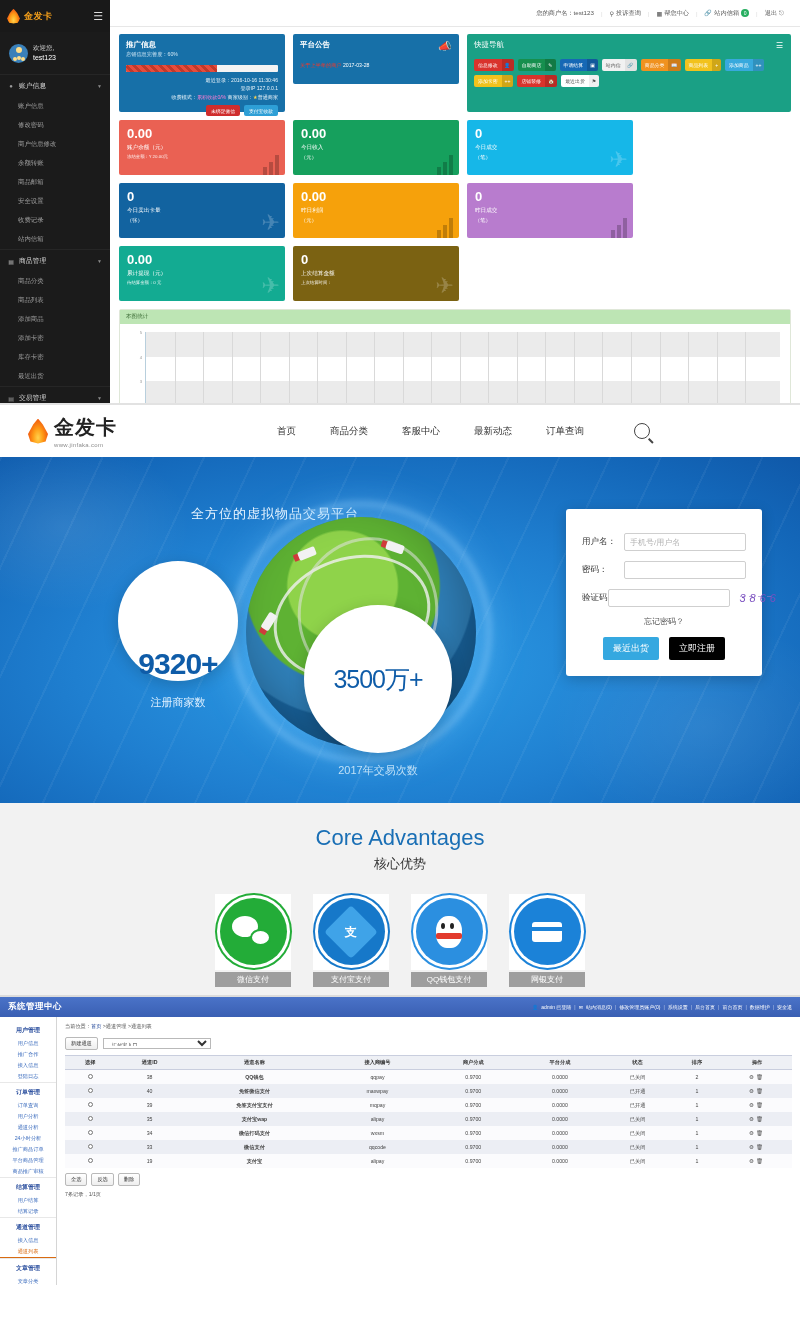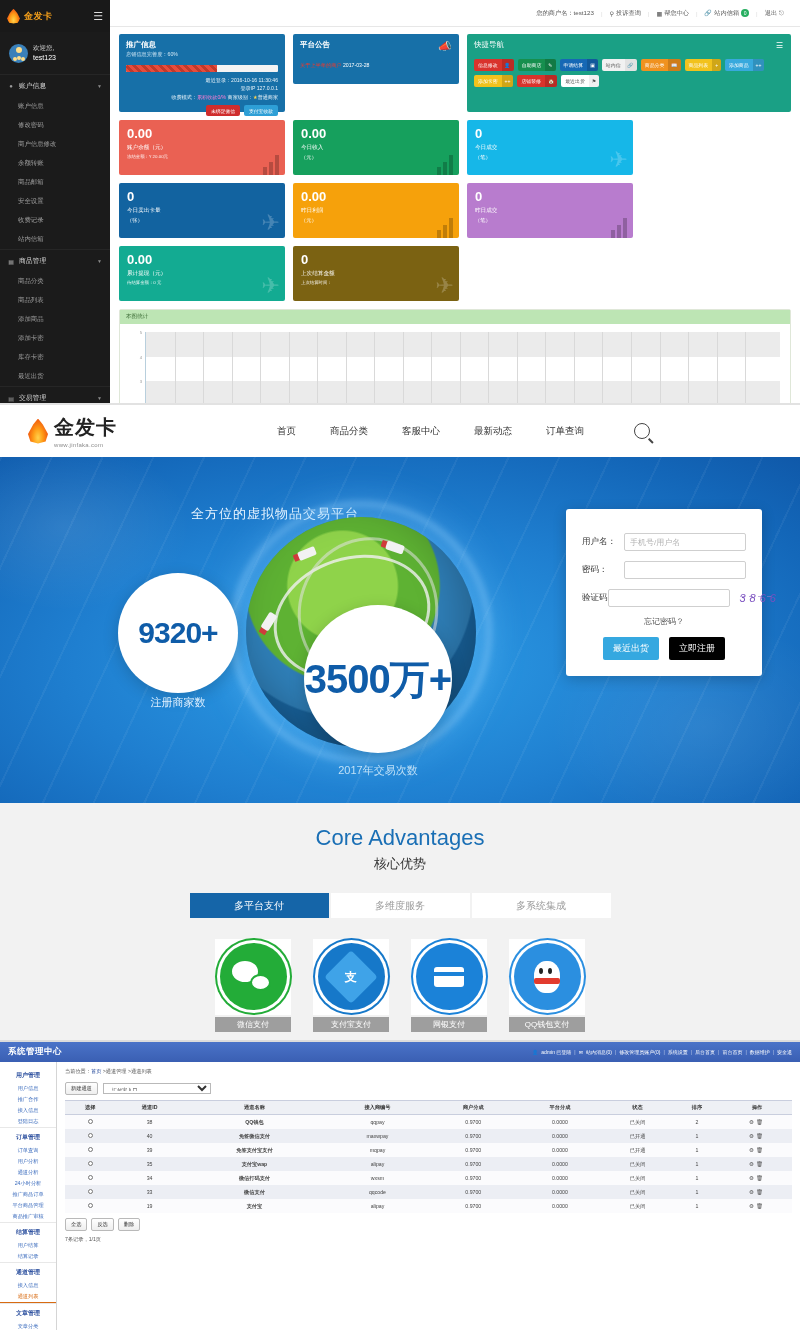--- a/index.html
+++ b/index.html
@@ -205,24 +205,24 @@
   .r2 { left: 52px; top: 20px; width: 140px; height: 150px; transform: rotate(14deg); border-color: rgba(225,225,225,.55); }
   .truck { position: absolute; width: 18px; height: 9px; background: #f2f2f2; border-radius: 2px; box-shadow: -6px 0 0 -1px #cf3b3b; }
   .t1 { left: 52px; top: 32px; transform: rotate(-22deg); }
   .t2 { left: 140px; top: 26px; transform: rotate(18deg); }
   .t3 { left: 14px; top: 100px; transform: rotate(-58deg); }
   .bubble {
     position: absolute; background: #fff; border-radius: 50%;
     display: flex; flex-direction: column; align-items: center; justify-content: center;
     box-shadow: 0 4px 16px rgba(0,0,0,.18);
   }
-  .bubble-left { left: 118px; top: 116px; width: 120px; height: 120px; }
+  .bubble-left { left: 118px; top: 104px; width: 120px; height: 120px; justify-content: flex-end; }
   .bubble-left .num { font-size: 30px; font-weight: bold; color: #0f5ca8; letter-spacing: -1px; }
   .bubble-mid { left: 304px; top: 148px; width: 148px; height: 148px; }
-  .bubble-mid .num { font-size: 40px; font-weight: bold; color: #0f5ca8; letter-spacing: -1px; }
+  .bubble-mid .num { font-size: 25px; font-weight: normal; color: #0f5ca8; letter-spacing: -1px; }
   .cap-left { position: absolute; left: 128px; top: 238px; width: 100px; text-align: center; color: #dff0ff; font-size: 11px; }
   .cap-mid { position: absolute; left: 316px; top: 306px; width: 124px; text-align: center; color: #bfe0f7; font-size: 11px; }
 
   .login-card {
     position: absolute; right: 38px; top: 52px; width: 196px; background: #fff;
     border-radius: 3px; padding: 14px 16px 16px 16px; box-shadow: 0 3px 14px rgba(0,0,0,.2);
   }
   .login-title { text-align: center; font-size: 13px; color: #333; padding-bottom: 9px; border-bottom: 1px solid #e8e8e8; }
   .login-row { display: flex; align-items: center; margin-top: 10px; }
   .login-row label { width: 44px; font-size: 8.5px; color: #333; white-space: nowrap; }
@@ -666,58 +666,53 @@
       <div class="login-btns">
         <button class="btn-login">最近出货</button>
         <button class="btn-reg">立即注册</button>
       </div>
     </div>
   </div>
 
   <div class="advantages">
     <div class="adv-title">Core Advantages</div>
     <div class="adv-sub">核心优势</div>
-    <div class="adv-tabs">
-      <div class="adv-tab active">多平台支付</div>
-      <div class="adv-tab">多维度服务</div>
-      <div class="adv-tab">多系统集成</div>
-    </div>
     <div class="pay-row">
       <div class="pay-item">
         <span class="white-bg"></span>
         <div class="pay-circle wechat">
           <span class="wx-b1"></span>
           <span class="wx-b2"></span>
         </div>
         <div class="pay-label">微信支付</div>
       </div>
       <div class="pay-item">
         <span class="white-bg"></span>
         <div class="pay-circle alipay">
           <span class="ali-diamond">
               <span>支</span>
             </span>
         </div>
         <div class="pay-label">支付宝支付</div>
       </div>
       <div class="pay-item">
         <span class="white-bg"></span>
-        <div class="pay-circle bank">
-          <span class="bank-card"></span>
-        </div>
-        <div class="pay-label">网银支付</div>
-      </div>
-      <div class="pay-item">
-        <span class="white-bg"></span>
         <div class="pay-circle qq">
           <span class="qq-body">
               <span class="qq-scarf"></span>
             </span>
         </div>
         <div class="pay-label">QQ钱包支付</div>
+      </div>
+      <div class="pay-item">
+        <span class="white-bg"></span>
+        <div class="pay-circle bank">
+          <span class="bank-card"></span>
+        </div>
+        <div class="pay-label">网银支付</div>
       </div>
     </div>
   </div>
 </div>
 
 <div class="admin">
   <div class="admin-top">
     <span class="atitle">系统管理中心</span>
     <span class="alinks">
       <span>👤</span>

